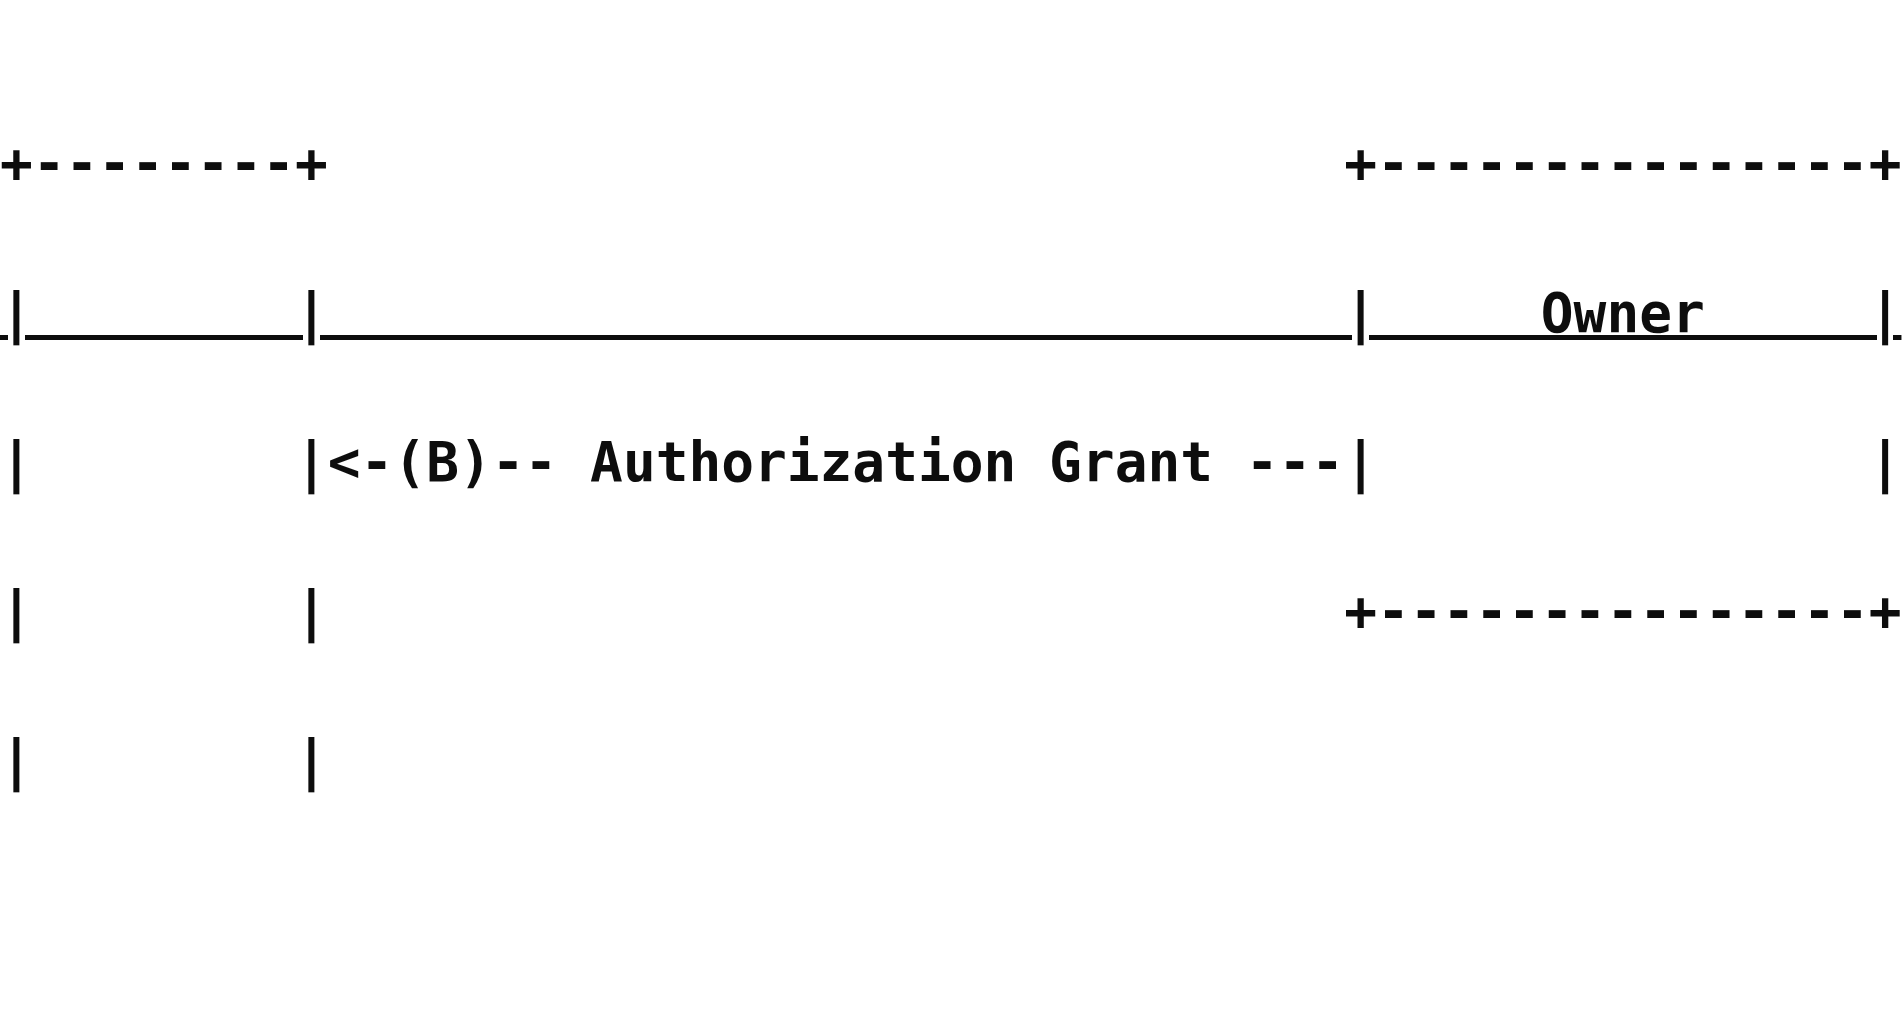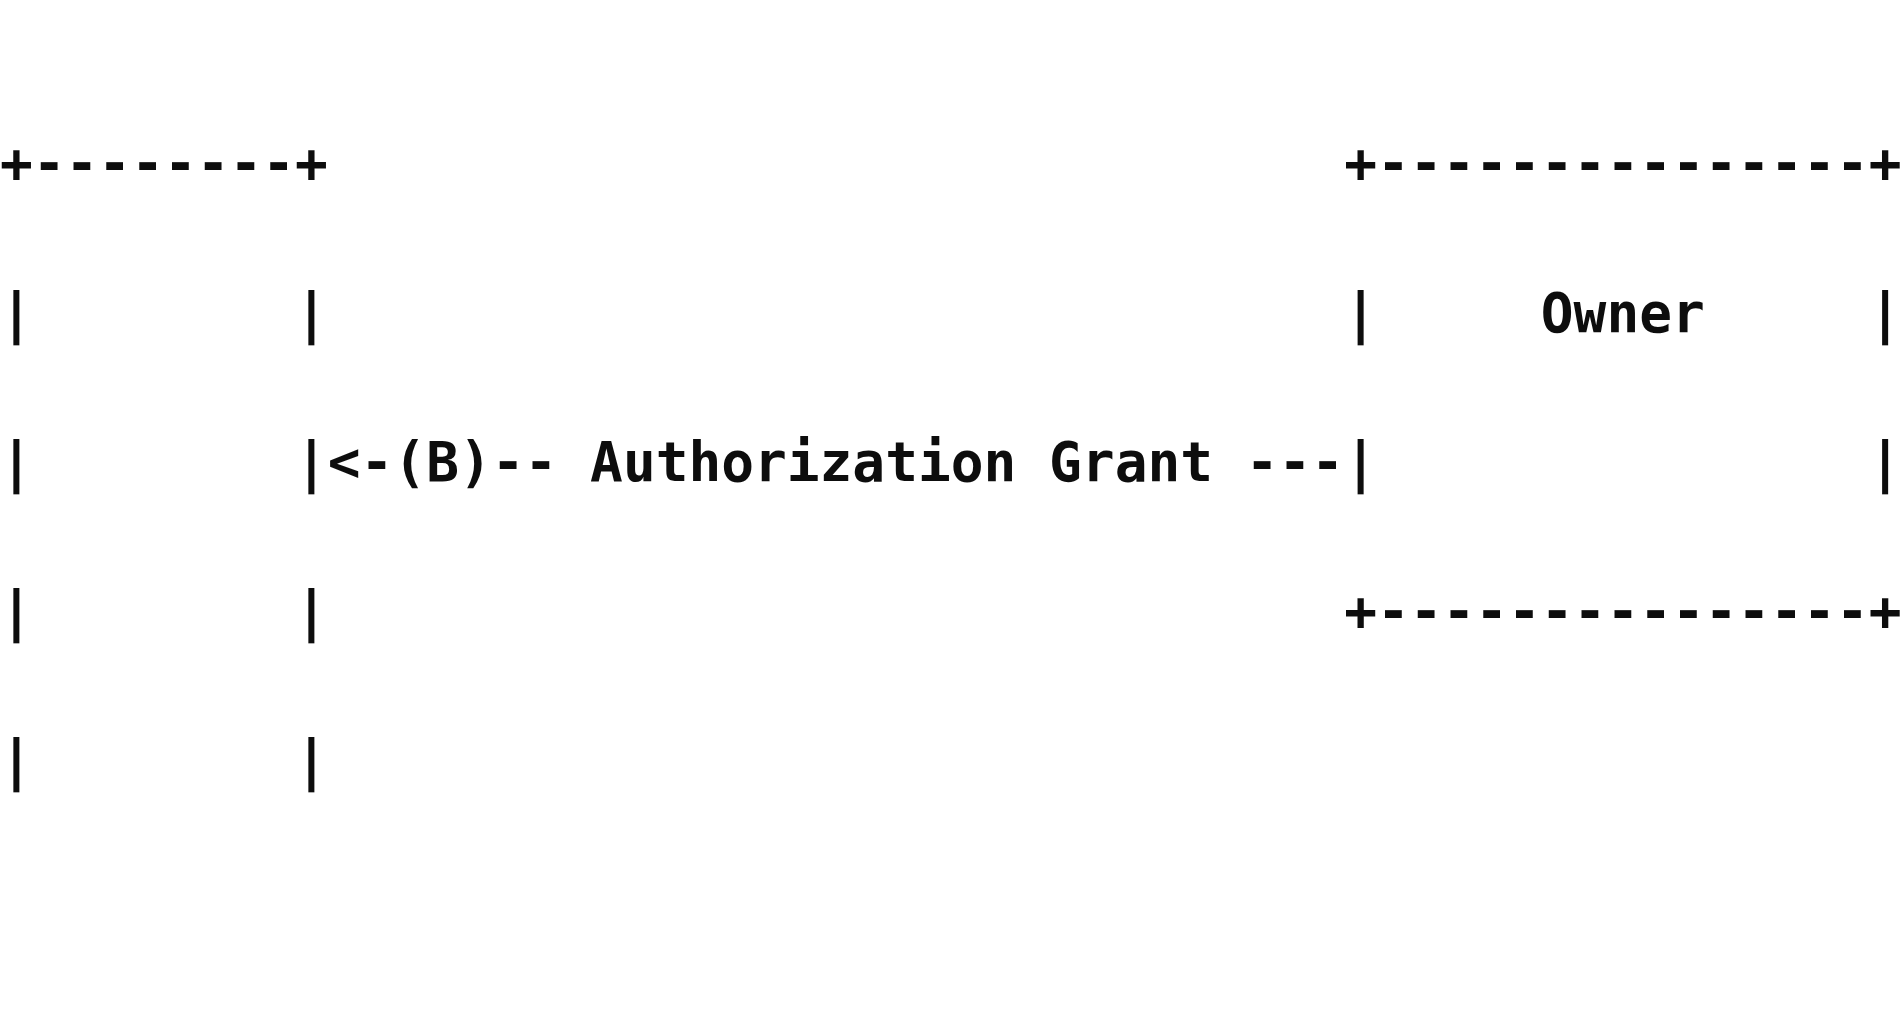--- a/index.html
+++ b/index.html
@@ -32,21 +32,21 @@
     height: 49.7px;
     white-space: pre;
   }
 </style>
 </head>
 <body>
 
 <div id="ascii-diagram" style="font-size: 54.469px; line-height: 49.758px;">
 
   <span class="art-line" style="height: 49.758px;">+--------+                               +---------------+</span>
-  <span class="art-line" style="height: 49.758px;">|        |                               |     Owner     |</span>
+  <span class="art-line" style="height: 49.758px; text-decoration: underline;">|        |                               |     Owner     |</span>
   <span class="art-line" style="height: 49.758px;">|        |&lt;-(B)-- Authorization Grant ---|               |</span>
   <span class="art-line" style="height: 49.758px;">|        |                               +---------------+</span>
   <span class="art-line" style="height: 49.758px;">|        |</span>
   
   
   
   
   
   
   

